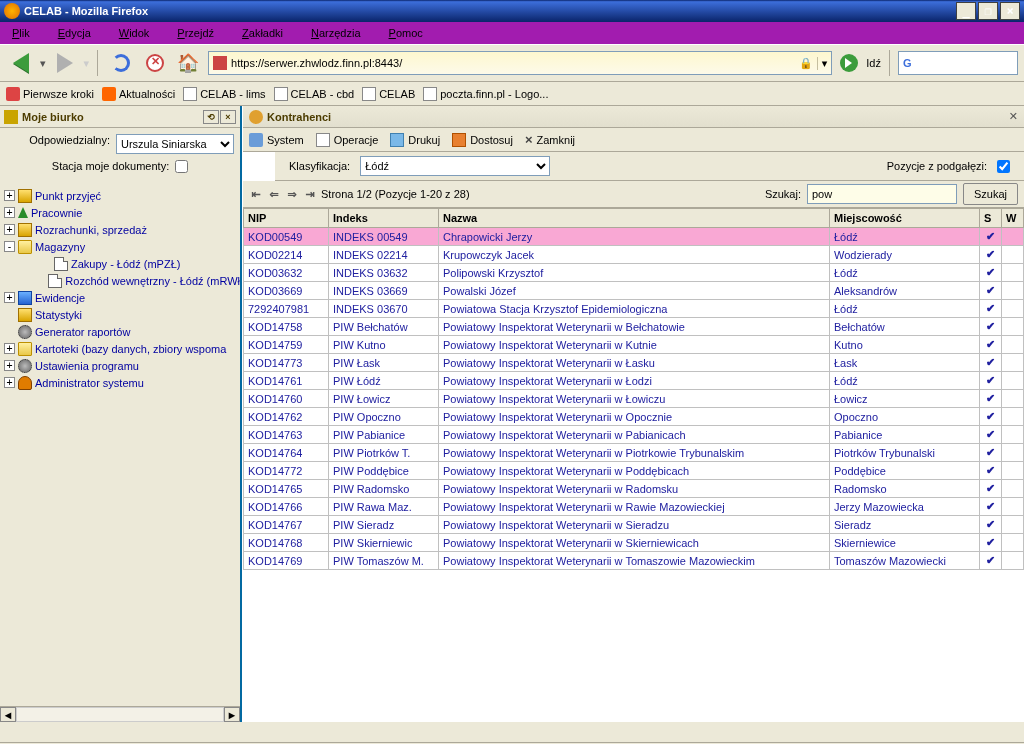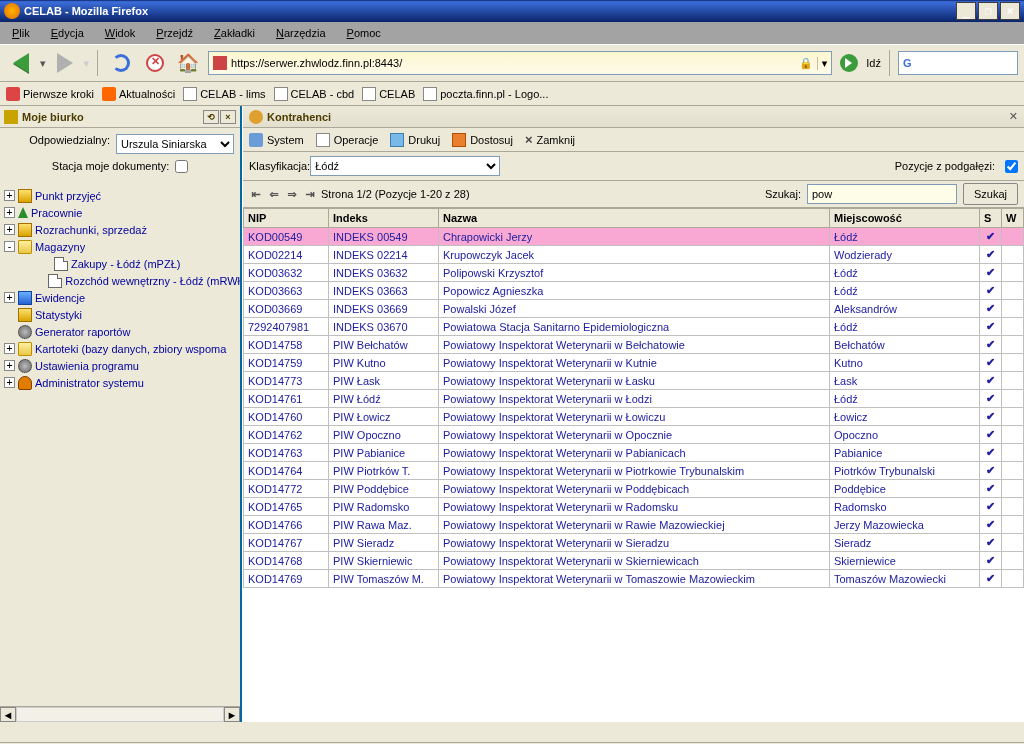--- a/index.html
+++ b/index.html
@@ -4,21 +4,21 @@
 <style>
 * { box-sizing: border-box; margin: 0; padding: 0; font-family: Tahoma, Arial, sans-serif; font-size: 11px; }
 body { background: #ece9d8; overflow: hidden; width: 1024px; height: 744px; }
 
 .titlebar { background: linear-gradient(#0a246a, #3c6edb 8%, #0a246a); height: 22px; display: flex; align-items: center; padding: 0 4px; color: #fff; font-weight: bold; }
 .titlebar-icon { width: 16px; height: 16px; background: radial-gradient(#ffb400, #e06c00); border-radius: 50%; margin-right: 4px; }
 .titlebar-text { flex: 1; }
 .win-btns { display: flex; gap: 2px; }
 .win-btn { width: 20px; height: 18px; background: #ece9d8; border: 1px solid #404040; display: flex; align-items: center; justify-content: center; font-family: monospace; font-weight: bold; font-size: 12px; cursor: default; }
 
-.menubar { background: #a3a3a3; height: 22px; display: flex; align-items: center; padding: 0 4px; gap: 5px; }
+.menubar { background: #a21caf; height: 22px; display: flex; align-items: center; padding: 0 4px; gap: 12px; }
 .menubar span { padding: 2px 8px; cursor: default; }
 .menubar u { text-decoration: underline; }
 
 .toolbar { background: #ece9d8; height: 38px; display: flex; align-items: center; padding: 0 6px; border-top: 1px solid #fff; border-bottom: 1px solid #aca899; gap: 4px; }
 .tb-btn { width: 30px; height: 30px; display: flex; align-items: center; justify-content: center; border: 1px solid transparent; }
 .nav-back { width: 0; height: 0; border-top: 10px solid transparent; border-bottom: 10px solid transparent; border-right: 16px solid #3c9c3c; filter: drop-shadow(0 1px 0 #2a6b2a);}
 .nav-fwd { width: 0; height: 0; border-top: 10px solid transparent; border-bottom: 10px solid transparent; border-left: 16px solid #b0b0b0; }
 .reload-ic { width: 18px; height: 18px; border: 3px solid #3c6edb; border-left-color: transparent; border-radius: 50%; }
 .stop-ic { width: 18px; height: 18px; background: #fff; border: 2px solid #c44; border-radius: 50%; position: relative; }
 .stop-ic::after { content: '✕'; color:#c44; position:absolute; left:3px; top:-1px; font-weight:bold;}
@@ -77,21 +77,21 @@
 .ct-hdr .x { margin-left: auto; font-weight:normal; color:#555; cursor:default;}
 .ct-menu { height: 24px; background: #ece9d8; display: flex; align-items: center; padding: 0 6px; gap: 12px; border-bottom: 1px solid #aca899; }
 .ct-menu-item { display: flex; align-items: center; gap: 4px; cursor: default; }
 .cm-ic { width: 14px; height: 14px; }
 .cm-sys { background: #6a9cd8; border-radius: 2px;}
 .cm-op  { background: #fff; border: 1px solid #888;}
 .cm-pr  { background: #7ab8e8; border: 1px solid #4080b0;}
 .cm-ds  { background: #e88030; border: 1px solid #b05000;}
 .cm-x   { font-weight: bold; color:#444; font-size:13px;}
 
-.ct-filter { background: #ece9d8; padding: 4px 6px; display: flex; align-items: center; border-bottom: 1px solid #aca899; flex-wrap: nowrap;}
+.ct-filter { background: #ece9d8; padding: 4px 14px; display: flex; align-items: center; gap: 10px; border-bottom: 1px solid #aca899; flex-wrap: nowrap; margin-left: 32px;}
 .ct-filter label { white-space: nowrap; }
 .ct-filter select { border: 1px solid #7f9db9; height: 20px; background: #fff; width: 190px;}
 .ct-filter .rhs { margin-left: auto; display: flex; align-items: center; gap: 10px;}
 
 .ct-nav { background: #ece9d8; padding: 2px 6px; display: flex; align-items: center; gap: 4px; border-bottom: 1px solid #aca899;}
 .navic { width: 14px; height: 14px; color: #555; font-weight: bold; text-align:center; line-height:14px;}
 .ct-nav .rhs { margin-left: auto; display: flex; align-items: center; gap: 6px;}
 .ct-nav input { border: 1px solid #7f9db9; height: 20px; width: 150px; padding: 0 4px; background: #fefde8;}
 .ct-nav button { height: 22px; padding: 0 10px; background: #ece9d8; border: 1px solid #888; border-radius: 2px;}
 
@@ -367,39 +367,31 @@
             </tr>
             <tr>
               <td>KOD03632</td>
               <td>INDEKS 03632</td>
               <td>Polipowski Krzysztof</td>
               <td>Łódź</td>
               <td class="check">✔</td>
               <td></td>
             </tr>
             <tr>
-              <td>KOD03663</td>
-              <td>INDEKS 03663</td>
-              <td>Popowicz Agnieszka</td>
-              <td>Łódź</td>
-              <td class="check">✔</td>
-              <td></td>
-            </tr>
-            <tr>
               <td>KOD03669</td>
               <td>INDEKS 03669</td>
               <td>Powalski Józef</td>
               <td>Aleksandrów</td>
               <td class="check">✔</td>
               <td></td>
             </tr>
             <tr>
               <td>7292407981</td>
               <td>INDEKS 03670</td>
-              <td>Powiatowa Stacja Sanitarno Epidemiologiczna</td>
+              <td>Powiatowa Stacja Krzysztof Epidemiologiczna</td>
               <td>Łódź</td>
               <td class="check">✔</td>
               <td></td>
             </tr>
             <tr>
               <td>KOD14758</td>
               <td>PIW Bełchatów</td>
               <td>Powiatowy Inspektorat Weterynarii w Bełchatowie</td>
               <td>Bełchatów</td>
               <td class="check">✔</td>

